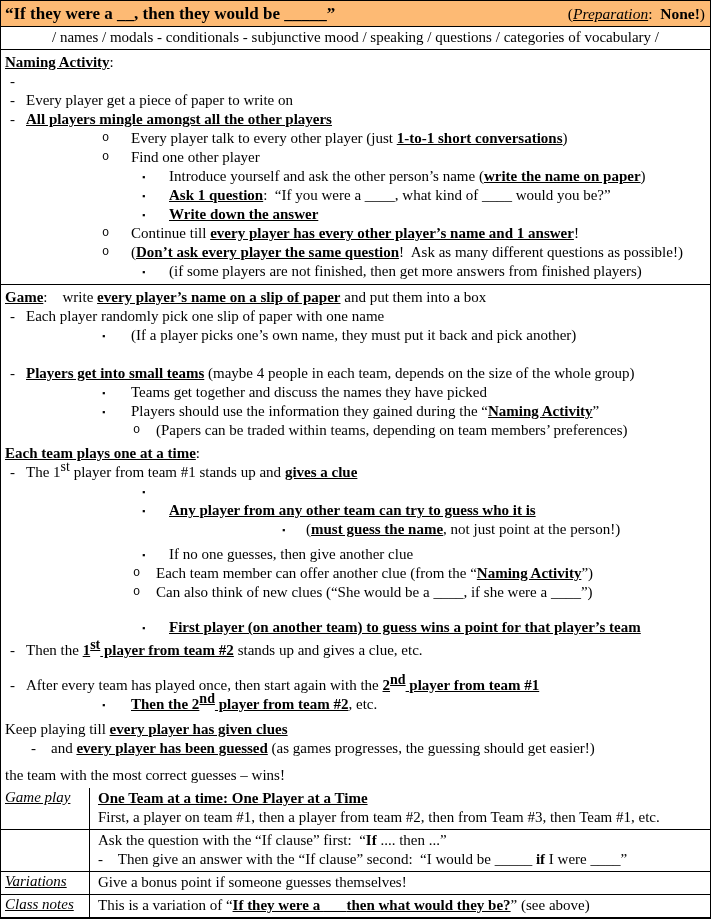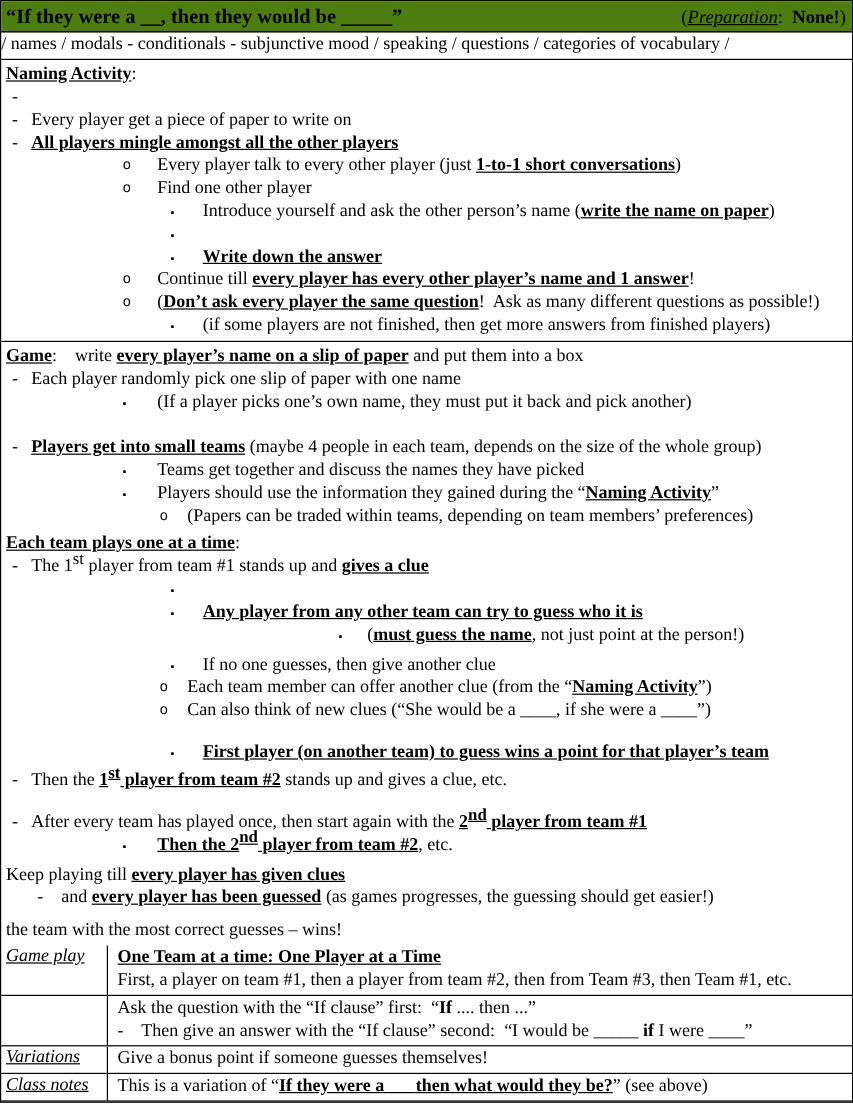--- a/index.html
+++ b/index.html
@@ -2,21 +2,21 @@
 <html><head>
 <meta charset="utf-8">
 <style>
   html,body{margin:0;padding:0;background:#fff;}
   .canvas{width:711px;font-family:"Liberation Serif",serif;color:#000;}
   .page{border:1px solid #000;background:#fff;}
   .hdr{display:flex;justify-content:space-between;align-items:baseline;
        border-bottom:1px solid #000;padding:3px 5px 2px 4px;font-size:17px;}
   .hdr .title{font-weight:bold;}
   .hdr .prep{font-size:15.5px;white-space:pre;}
-  .tags{border-bottom:1px solid #000;padding:2px 0 3px 0;font-size:15px;}
+  .tags{text-align:center;border-bottom:1px solid #000;padding:2px 0 3px 0;font-size:15px;}
   .sec{border-bottom:1px solid #000;padding:3px 0 3px 0;}
   .ln{position:relative;line-height:19px;min-height:19px;font-size:15px;}
   .tx{white-space:pre-wrap;}
   .blt{position:absolute;top:0;}
   .i0{padding-left:4px;}
   .i1{padding-left:25px;}  .i1 > .blt{left:9px;}
   .i1b{padding-left:50px;} .i1b > .blt{left:30px;}
   .i2{padding-left:130px;} .i2 > .blt{left:101px;}
   .i3{padding-left:168px;} .i3 > .blt{left:141px;}
   .i3o{padding-left:155px;}.i3o > .blt{left:132px;}
@@ -34,36 +34,36 @@
   tr.rw + tr.rw td{border-top:1px solid #000;}
   .gap{width:100%;}
   .pagenum{height:8px;overflow:hidden;text-align:center;font-size:15px;line-height:16px;}
 </style>
 </head>
 <body>
 
 <div class="canvas">
   <div class="page">
 
-    <div class="hdr" style="background: #4d7c0f; gap: 16px;">
+    <div class="hdr" style="background: #fdba74; gap: 16px;">
       <div class="title"><span class="tx"><span class="b">“If they were a __, then they would be _____”</span></span></div>
       <div class="prep"><span class="tx"><span>(</span><span class="u it">Preparation</span><span>:  </span><span class="b">None!</span><span>)</span></span></div>
     </div>
 
     <div class="tags">/ names  / modals - conditionals - subjunctive mood  / speaking  / questions  / categories of vocabulary /</div>
 
     <div class="sec">
         <div class="ln i0"><span class="tx"><span class="b u">Naming Activity</span><span>:</span></span></div>
         <div class="ln i1"><span class="blt dash">-</span></div>
         <div class="ln i1"><span class="blt dash">-</span><span class="tx"><span>Every player get a piece of paper to write on</span></span></div>
         <div class="ln i1"><span class="blt dash">-</span><span class="tx"><span class="b u">All players mingle amongst all the other players</span></span></div>
         <div class="ln i2"><span class="blt o">o</span><span class="tx"><span>Every player talk to every other player (just </span><span class="b u">1-to-1 short conversations</span><span>)</span></span></div>
         <div class="ln i2"><span class="blt o">o</span><span class="tx"><span>Find one other player</span></span></div>
         <div class="ln i3"><span class="blt sq">▪</span><span class="tx"><span>Introduce yourself and ask the other person’s name (</span><span class="b u">write the name on paper</span><span>)</span></span></div>
-        <div class="ln i3"><span class="blt sq">▪</span></div>
+        <div class="ln i3"><span class="blt sq">▪</span><span class="tx"><span class="b u">Ask 1 question</span><span>:  “If you were a ____, what kind of ____ would you be?”</span></span></div>
         <div class="ln i3"><span class="blt sq">▪</span><span class="tx"><span class="b u">Write down the answer</span></span></div>
         <div class="ln i2"><span class="blt o">o</span><span class="tx"><span>Continue till </span><span class="b u">every player has every other player’s name and 1 answer</span><span>!</span></span></div>
         <div class="ln i2"><span class="blt o">o</span><span class="tx"><span>(</span><span class="b u">Don’t ask every player the same question</span><span>!  Ask as many different questions as possible!)</span></span></div>
         <div class="ln i3"><span class="blt sq">▪</span><span class="tx"><span>(if some players are not finished, then get more answers from finished players)</span></span></div>
       </div>
 
     <div class="sec" style="border-bottom:none;">
         <div class="ln i0"><span class="tx"><span class="b u">Game</span><span>:    write </span><span class="b u">every player’s name on a slip of paper</span><span> and put them into a box</span></span></div>
         <div class="ln i1"><span class="blt dash">-</span><span class="tx"><span>Each player randomly pick one slip of paper with one name</span></span></div>
         <div class="ln i2"><span class="blt sq">▪</span><span class="tx"><span>(If a player picks one’s own name, they must put it back and pick another)</span></span></div>

